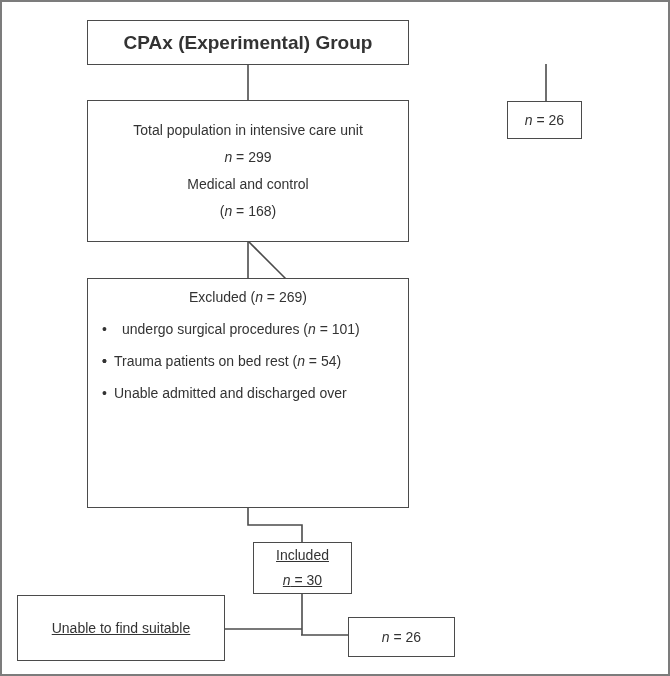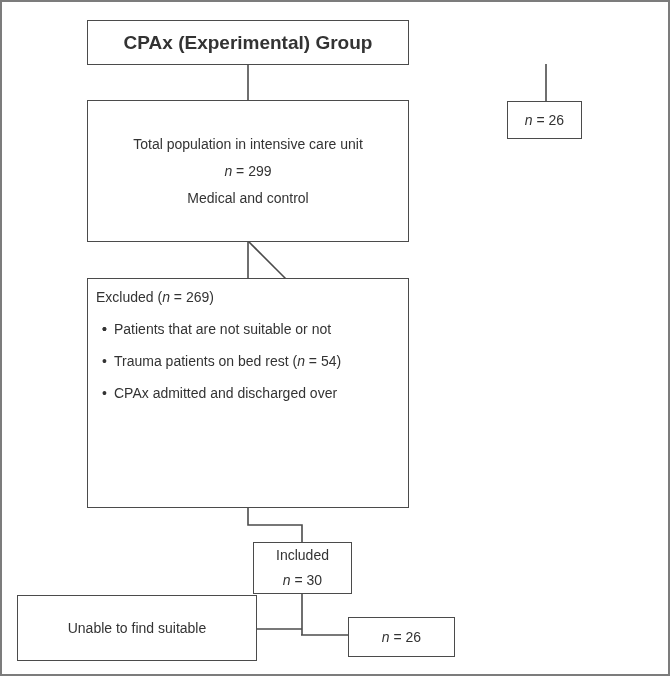--- a/index.html
+++ b/index.html
@@ -29,25 +29,25 @@
     line-height:26px;
   }
   .header-box{font-weight:bold;font-size:19px;}
   .pop-line{line-height:27px;}
   .excluded-box{
     display:block;
     text-align:center;
     padding:6px 8px 0 8px;
     line-height:25px;
   }
-  .ex-title{text-align:left;margin-bottom:1px;}
+  .ex-title{text-align:center;margin-bottom:1px;}
   .bullet{position:relative;text-align:left;padding-left:26px;margin-top:7px;line-height:25px;}
   .bullet .dot{position:absolute;left:6px;top:0;}
   .bullet .first{margin-left:-8px;}
-  .small-line{line-height:25px;}
+  .small-line{line-height:25px;text-decoration:underline;}
   em{font-style:italic;}
 </style>
 </head>
 <body>
 
 <div class="canvas">
 
   <svg class="connectors" width="670" height="676" viewBox="0 0 670 676" xmlns="http://www.w3.org/2000/svg">
     <path d="M246,62 V100"></path>
     <path d="M544,62 V101"></path>
@@ -65,51 +65,52 @@
 
 
   <div class="box" style="left:505px;top:99px;width:75px;height:38px;">
     <div><em>n</em> = 26</div>
   </div>
 
   <div class="box" style="left:85px;top:98px;width:322px;height:142px;">
     <div class="pop-line">Total population in intensive care unit</div>
     <div class="pop-line"><em>n</em> = 299</div>
     <div class="pop-line">Medical and control</div>
+    <div class="pop-line">(<em>n</em> = 168)</div>
   </div>
 
   <div class="box excluded-box" style="left:85px;top:276px;width:322px;height:230px;">
     <div class="ex-title">Excluded (<em>n</em> = 269)</div>
 
     <div class="bullet">
       <span class="dot">•</span>
+      <div>undergo surgical procedures (<em>n</em> = 101)</div>
     </div>
 
     <div class="bullet">
       <span class="dot">•</span>
-      <div class="first">Patients that are not suitable or not</div>
     </div>
 
     <div class="bullet">
       <span class="dot">•</span>
       <div class="first">Trauma patients on bed rest (<em>n</em> = 54)</div>
     </div>
 
     <div class="bullet">
       <span class="dot">•</span>
-      <div class="first">CPAx admitted and discharged over</div>
+      <div class="first">Unable admitted and discharged over</div>
     </div>
   </div>
 
   <div class="box" style="left:251px;top:540px;width:99px;height:52px;">
     <div class="small-line">Included</div>
     <div class="small-line"><em>n</em> = 30</div>
   </div>
 
-  <div class="box" style="left:15px;top:593px;width:240px;height:66px;">
+  <div class="box" style="left:15px;top:593px;width:208px;height:66px;">
     <div class="small-line">Unable to find suitable</div>
   </div>
 
   <div class="box" style="left:346px;top:615px;width:107px;height:40px;">
     <div><em>n</em> = 26</div>
   </div>
 
 </div>
 
 </body></html>

